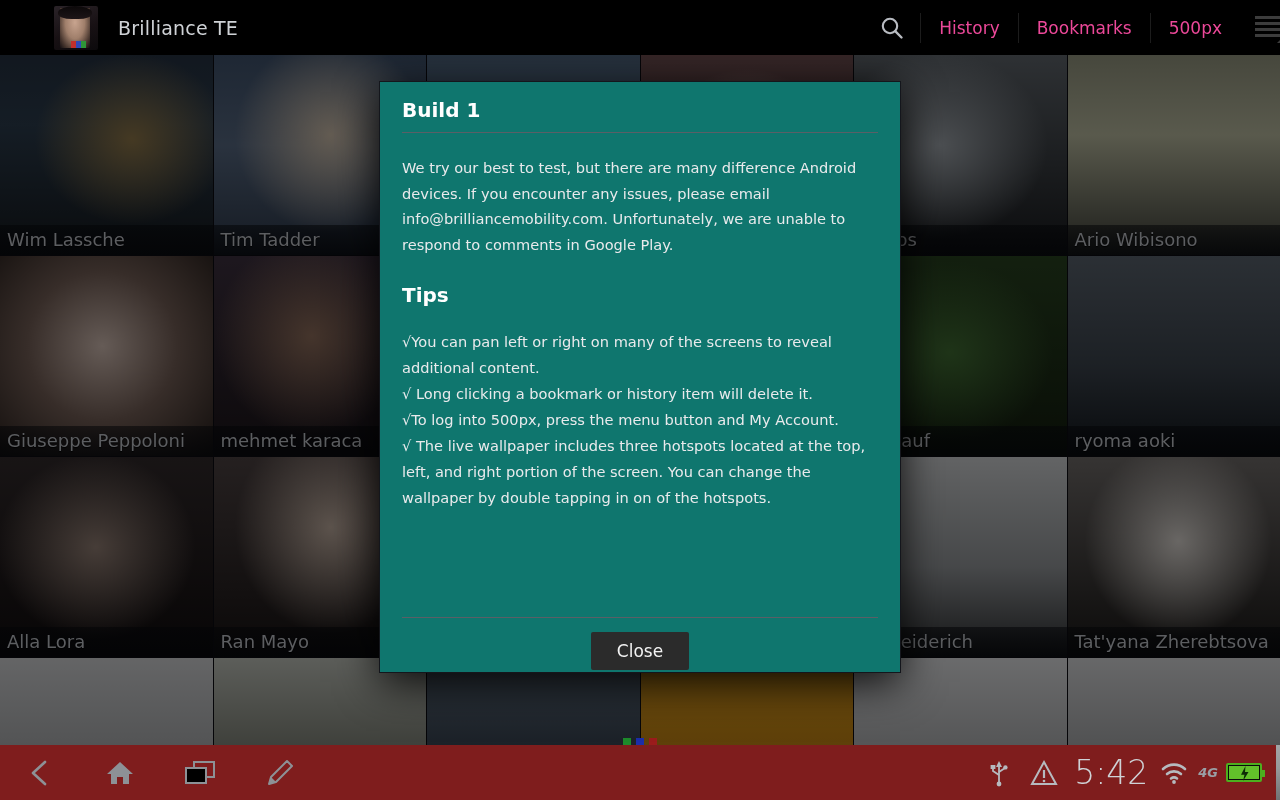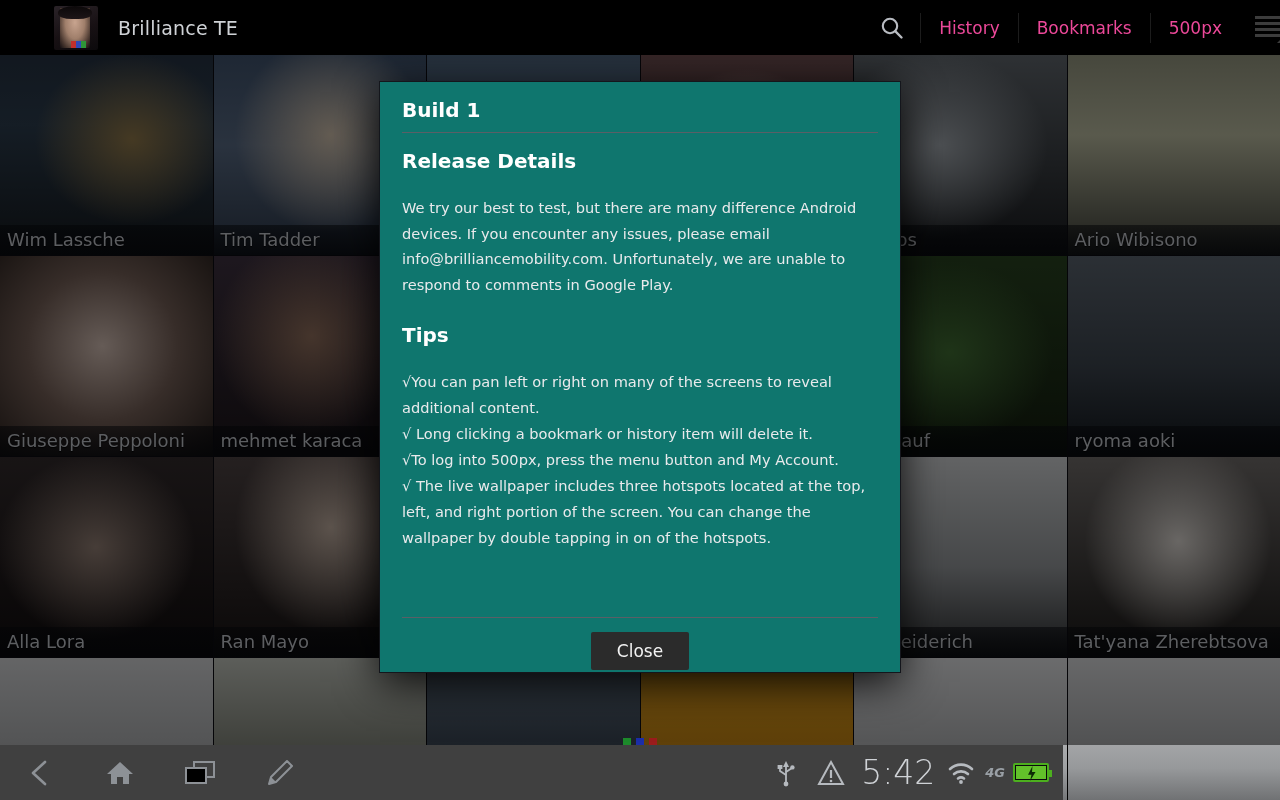--- a/index.html
+++ b/index.html
@@ -138,22 +138,22 @@
 
   
   #page-dots {
     position:absolute; left:0; right:0; bottom:52px;
     display:flex; justify-content:center; gap:5px; z-index:25;
   }
   #page-dots span { width:8px; height:10px; display:block; }
 
   
   #system-bar {
-    position:absolute; left:0; bottom:0; width:1063px; height:55px;
-    background:#404040; z-index:50;
+    position:absolute; left:0; bottom:0; width:1276px; height:55px;
+    background:#7f1d1d; z-index:50;
     display:flex; align-items:center;
   }
   #nav-keys { display:flex; align-items:center; }
   .nav-key {
     width:80px; height:55px; display:flex; align-items:center; justify-content:center;
   }
   #status-area {
     margin-left:auto; display:flex; align-items:center; gap:0; padding-right:14px;
   }
   .status-icon { display:flex; align-items:center; justify-content:center; }
@@ -305,21 +305,20 @@
         </div>
         <div class="corner"></div>
       </div>
     </div>
   </div>
 
   <div id="dialog">
     <div id="dialog-title">Build 1</div>
 
     <div id="dialog-body">
-      <div class="section-heading">Release Details</div>
       <div class="body-para">We try our best to test, but there are many difference Android devices. If you encounter any issues, please email info@brilliancemobility.com. Unfortunately, we are unable to respond to comments in Google Play.</div>
 
       <div class="section-heading" style="margin-top:26px;">Tips</div>
 
       <div class="tips-list">
         <div class="tip-line">√You can pan left or right on many of the screens to reveal additional content.</div>
         <div class="tip-line">√ Long clicking a bookmark or history item will delete it.</div>
         <div class="tip-line">√To log into 500px, press the menu button and My Account.</div>
         <div class="tip-line">√ The live wallpaper includes three hotspots located at the top, left, and right portion of the screen. You can change the wallpaper by double tapping in on of the hotspots.</div>
       </div>

